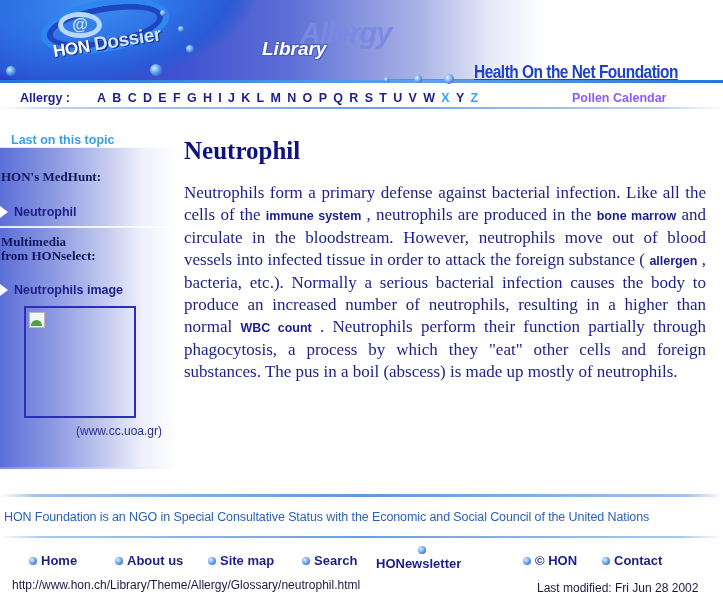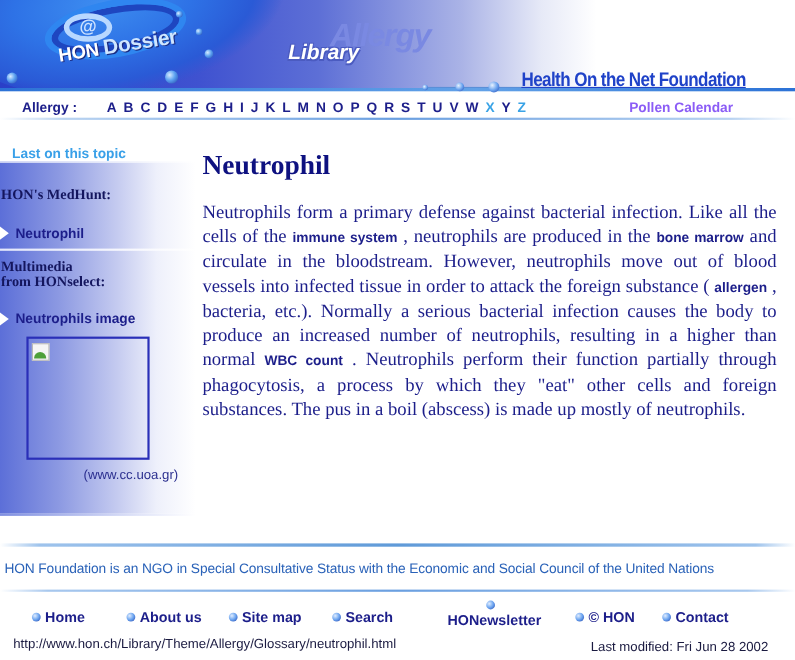--- a/index.html
+++ b/index.html
@@ -170,21 +170,21 @@
   }
   .foot-nav {
     position: absolute; top: 553px; display: flex; align-items: center;
     color: #1c1e8a; font-weight: bold; font-size: 13px; text-decoration: none; white-space: nowrap;
   }
   .foot-nav .dot, .newsletter-dot {
     width: 8px; height: 8px; border-radius: 50%; margin-right: 4px;
     background: radial-gradient(circle at 35% 35%, #e0edff 0%, #6aa3ef 50%, #1f3fa8 100%);
   }
   .newsletter {
-    position: absolute; left: 400px; top: 546px; width: 92px; text-align: right;
+    position: absolute; left: 376px; top: 546px; width: 92px; text-align: left;
     color: #1c1e8a; font-weight: bold; font-size: 13px; text-decoration: none;
   }
   .newsletter-dot { margin: 0 auto 2px auto; }
   .url-text {
     position: absolute; left: 12px; top: 578px; color: #1a1a40; font-size: 12px; white-space: nowrap;
   }
   .modified {
     position: absolute; left: 537px; top: 581px; color: #1a1a40; font-size: 12px; white-space: nowrap;
   }
 </style>

